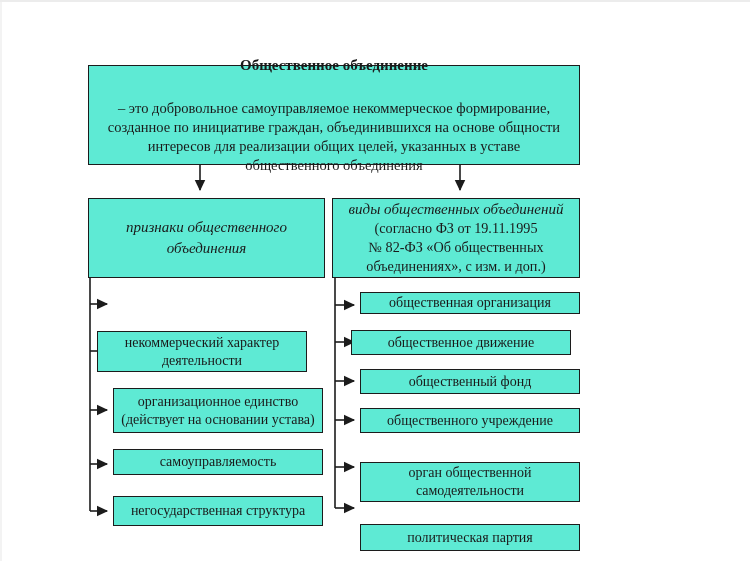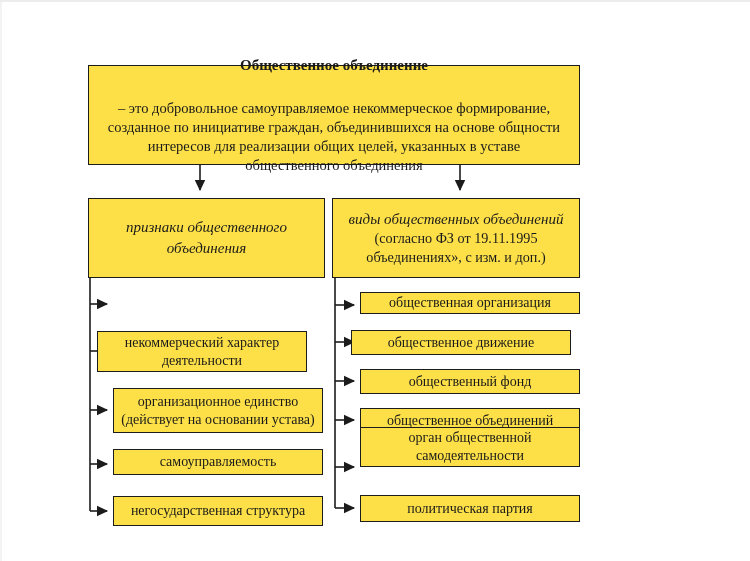--- a/index.html
+++ b/index.html
@@ -19,21 +19,21 @@
   }
   .connectors {
     position: absolute;
     left: 0;
     top: 0;
   }
   .node {
     position: absolute;
     box-sizing: border-box;
     border: 1.6px solid #1c1c1c;
-    background: #fde047;
+    background: #5eead4;
     display: flex;
     flex-direction: column;
     align-items: center;
     justify-content: center;
     text-align: center;
   }
   .top-box {
     left: 88px;
     top: 65px;
     width: 492px;
@@ -120,28 +120,29 @@
     <div class="body">– это добровольное самоуправляемое некоммерческое формирование, созданное по инициативе граждан, объединившихся на основе общности интересов для реализации общих целей, указанных в уставе общественного объединения</div>
   </div>
 
   <div class="node header-left">
     <div>признаки общественного объединения</div>
   </div>
 
   <div class="node header-right">
     <div class="hr-title">виды общественных объединений</div>
     <div class="hr-note">(согласно ФЗ от 19.11.1995</div>
+    <div class="hr-note">№ 82-ФЗ «Об общественных</div>
     <div class="hr-note">объединениях», с изм. и доп.)</div>
   </div>
 
   <div class="node item" style="left:97px; top:331px; width:210px; height:41px">некоммерческий характер деятельности</div>
   <div class="node item" style="left:113px; top:388px; width:210px; height:45px">организационное единство (действует на основании устава)</div>
   <div class="node item" style="left:113px; top:449px; width:210px; height:26px">самоуправляемость</div>
   <div class="node item" style="left:113px; top:496px; width:210px; height:30px">негосударственная структура</div>
 
   <div class="node item" style="left:360px; top:292px; width:220px; height:22px">общественная организация</div>
   <div class="node item" style="left:351px; top:330px; width:220px; height:25px">общественное движение</div>
   <div class="node item" style="left:360px; top:369px; width:220px; height:25px">общественный фонд</div>
-  <div class="node item" style="left:360px; top:408px; width:220px; height:25px">общественное объединений</div>
-  <div class="node item" style="left:360px; top:427px; width:220px; height:40px">орган общественной самодеятельности</div>
-  <div class="node item" style="left:360px; top:495px; width:220px; height:27px">политическая партия</div>
+  <div class="node item" style="left:360px; top:408px; width:220px; height:25px">общественного учреждение</div>
+  <div class="node item" style="left:360px; top:462px; width:220px; height:40px">орган общественной самодеятельности</div>
+  <div class="node item" style="left:360px; top:524px; width:220px; height:27px">политическая партия</div>
 
 </div>
 
 </body></html>

